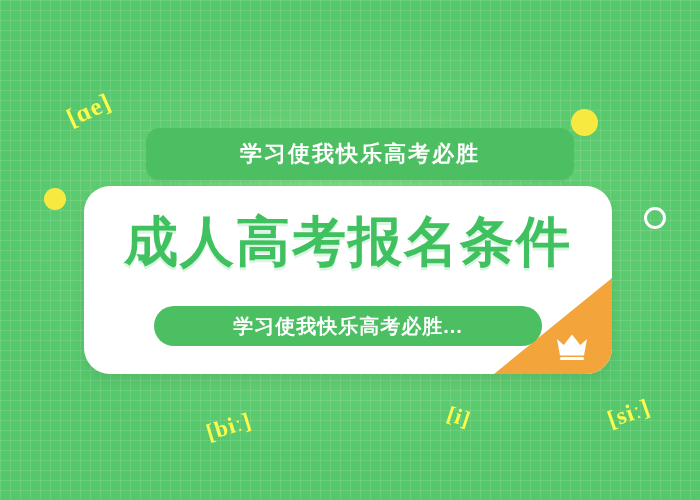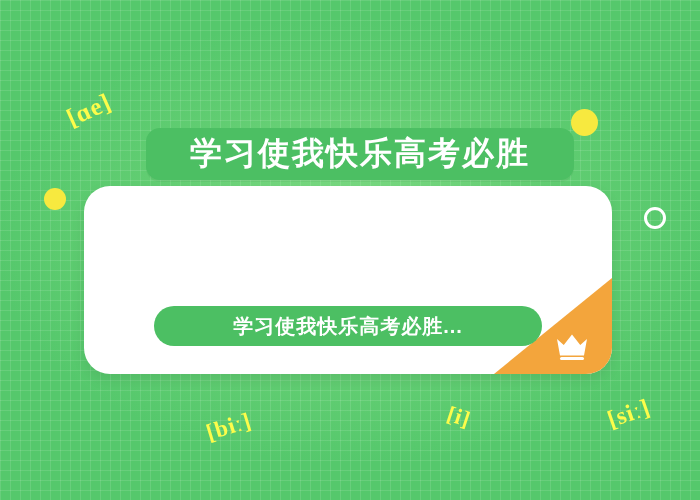--- a/index.html
+++ b/index.html
@@ -88,21 +88,21 @@
     border-radius: 14px;
     box-shadow: 0 2px 0 rgba(0,0,0,0.04);
   }
   .pill-text {
     position: absolute;
     inset: 0;
     display: flex;
     align-items: center;
     justify-content: center;
     color: #ffffff;
-    font-size: 32px;
+    font-size: 22px;
     font-weight: bold;
     letter-spacing: 2px;
   }
 
   
   .card {
     position: absolute;
     left: 84px;
     top: 186px;
     width: 528px;
@@ -180,17 +180,18 @@
   <div class="pill">
     <div class="pill-text">学习使我快乐高考必胜</div>
   </div>
 
   <div class="card">
     <div class="card-corner"></div>
     <svg class="crown-icon" viewBox="0 0 48 40" aria-hidden="true">
       <path fill="currentColor" d="M4 12 L13 20 L24 6 L35 20 L44 12 L40 34 L8 34 Z"></path>
       <rect fill="currentColor" x="8" y="36" width="32" height="4" rx="2"></rect>
     </svg>
+    <div class="card-title">成人高考报名条件</div>
     <div class="subtitle-bar">
       <span class="subtitle-text">学习使我快乐高考必胜...</span>
     </div>
   </div>
 </div>
 
 </body></html>

